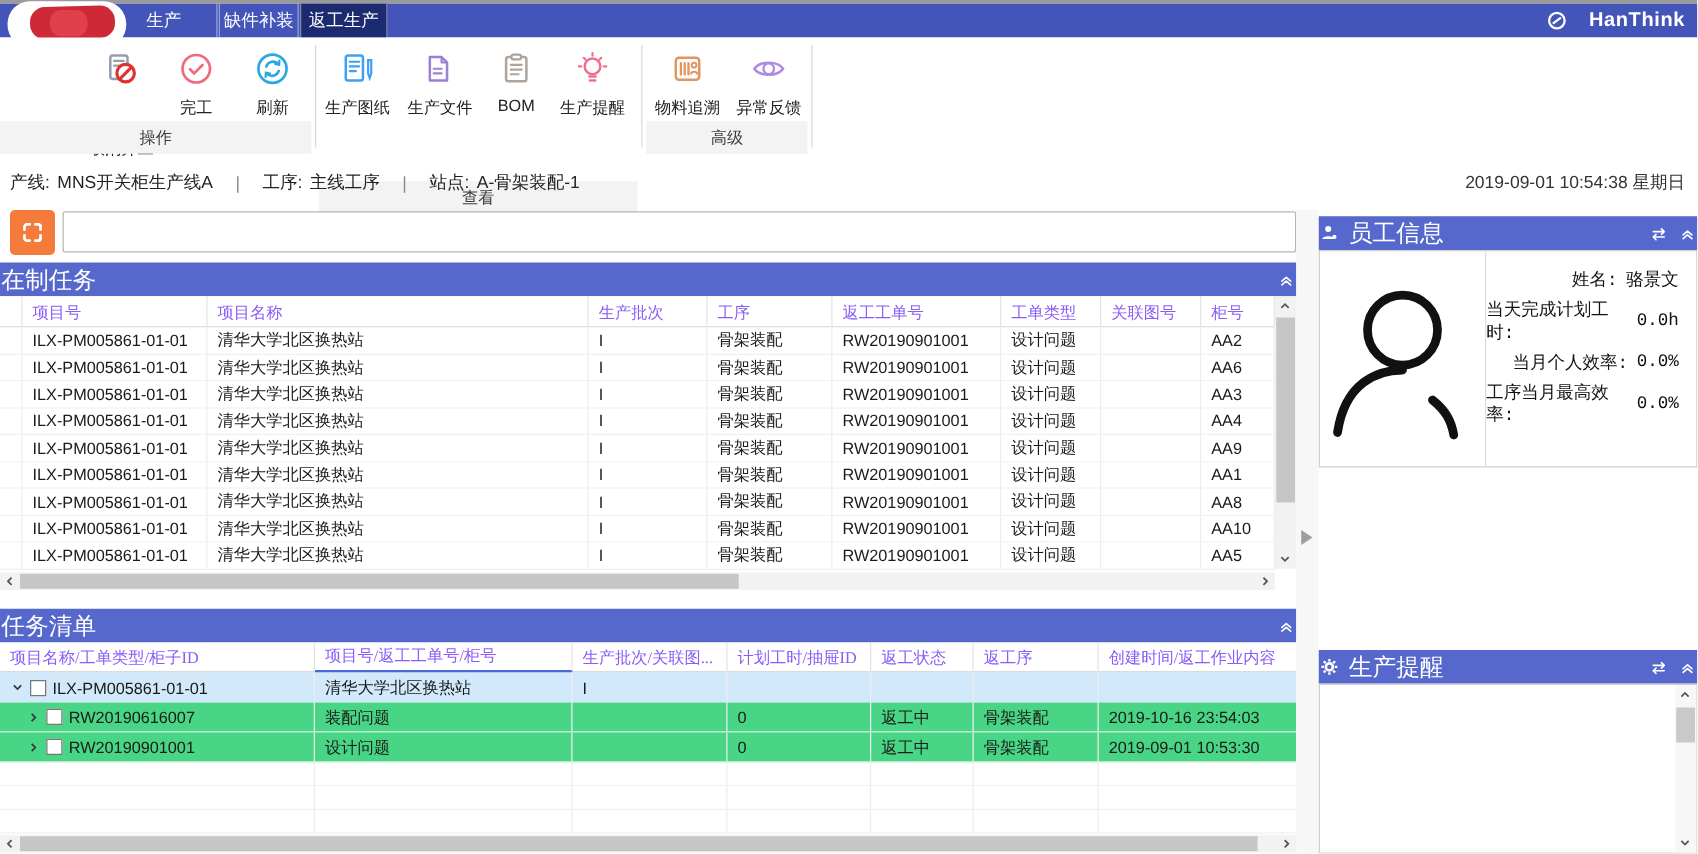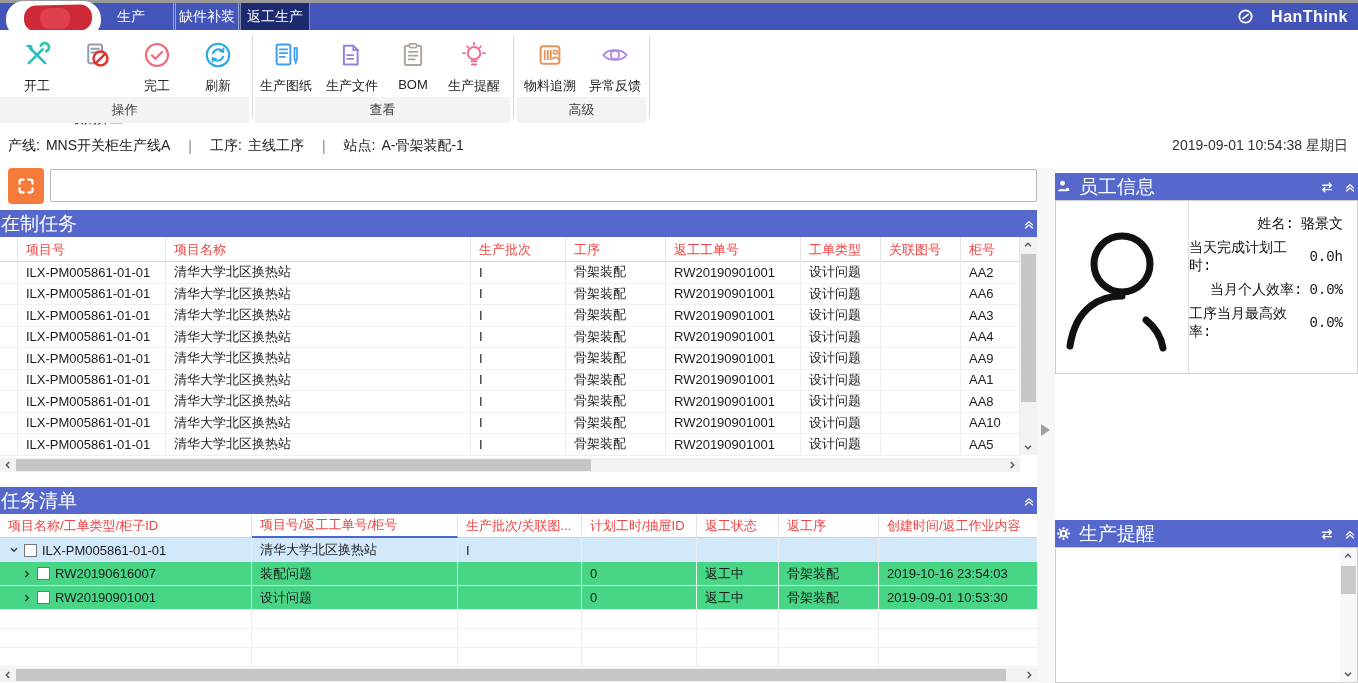--- a/index.html
+++ b/index.html
@@ -43,21 +43,21 @@
   .panel { position:absolute; background:#fff; }
   .phead { position:absolute; left:0; top:0; width:100%; height:27px; background:#5668cc; color:#fff;
            display:flex; align-items:center; padding:0 1px; font-size:19px; gap:8px; }
   .phead .sp { flex:1; }
   .picon { display:flex; align-items:center; }
   
   .grid-row { display:grid; }
   .wip-cols { grid-template-columns:18px 148px 305px 95px 100px 135px 80px 80px 59px; width:1020px; }
   .task-cols { grid-template-columns:252px 206px 124px 115px 82px 100px 161px; width:1037px; }
   .cell { padding:0 8px; overflow:hidden; white-space:nowrap; font-size:13px; border-right:1px solid #ededed; display:flex; align-items:center; gap:5px; }
-  .hrow .cell { font-size:13px; color:#ef4444; border-right:1px solid #e4e4e4; }
+  .hrow .cell { font-size:13px; color:#8b5cf6; border-right:1px solid #e4e4e4;font-family:Liberation Serif, serif; }
   .wip-head { position:absolute; left:0; top:27px; height:25px; border-bottom:1px solid #d5d5d5; background:#fff; }
   .wip-head .cell { height:25px; }
   .wip-body { position:absolute; left:0; top:52px; }
   .wip-row { height:21.5px; border-bottom:1px solid #f0f0f0; background:#fff; }
   .task-head { position:absolute; left:0; top:27px; height:24px; border-bottom:1px solid #d0d0d0; background:#fff; }
   .task-head .cell { height:24px; }
   .task-head .cell.sorted { border-bottom:2px solid #4a67d6; }
   .task-body { position:absolute; left:0; top:51px; }
   .trow-parent { height:24px; background:#d2e9fb; }
   .trow-green { height:24px; background:#49d586; border-bottom:1px solid #dff5e9; }
@@ -100,31 +100,20 @@
         <svg width="17" height="17" viewBox="0 0 20 20" fill="none" stroke="#fff" stroke-width="2.1">
           <circle cx="10" cy="10" r="7.3"></circle>
             <path d="M6.2 12.8 L13.8 7.2"></path>
         </svg>
       </span>
       <span class="logo-text">HanThink</span>
     </div>
   </div>
 
   <div class="ribbon">
-    <div class="rbtn" style="left:12px;width:50px;">
-      <span class="picon">
-        <svg width="30" height="30" viewBox="0 0 24 24" fill="none" stroke-linecap="round">
-          <path d="M5.5 18.5 L16.5 7.5" stroke="#2bc1b2" stroke-width="2.1"></path>
-          <path d="M15 4.6 a3.4 3.4 0 1 1 4.4 4.4" stroke="#2bc1b2" stroke-width="2.1"></path>
-          <path d="M6.5 6.5 L18.5 18.5" stroke="#27b9c9" stroke-width="2.1"></path>
-          <path d="M4.6 4.8 l2.6 .3 .3 2.6" stroke="#27b9c9" stroke-width="2.1"></path>
-        </svg>
-      </span>
-      <span class="lbl">开工</span>
-    </div>
     <div class="rbtn" style="left:64px;width:66px;gap:40px;">
       <span class="picon">
         <svg width="30" height="30" viewBox="0 0 24 24" fill="none" stroke-linecap="round">
           <rect x="5" y="3.5" width="11" height="15" rx="1.5" stroke="#949db0" stroke-width="1.6"></rect>
           <path d="M7.5 7h6 M7.5 10h6" stroke="#949db0" stroke-width="1.5"></path>
           <circle cx="14.8" cy="14.8" r="5.6" stroke="#e03131" stroke-width="2" fill="#fff"></circle>
           <path d="M11.3 18.3 L18.3 11.3" stroke="#e03131" stroke-width="2"></path>
         </svg>
       </span>
       <span class="lbl">取消开工</span>
@@ -213,21 +202,21 @@
           <path d="M2.8 12 C6.2 6.9 17.8 6.9 21.2 12 C17.8 17.1 6.2 17.1 2.8 12 Z" stroke="#b08ae0" stroke-width="1.6"></path>
           <circle cx="12" cy="12" r="3.4" stroke="#b08ae0" stroke-width="1.5"></circle>
         </svg>
       </span>
       <span class="lbl">异常反馈</span>
     </div>
 
     <div class="ribbon-sep" style="left:649px;"></div>
 
     <div class="gstrip" style="left:0;width:249px;">操作</div>
-    <div class="gstrip" style="left:255px;width:255px;">查看</div>
+    <div class="gstrip" style="left:255px;width:255px;margin-top:48px;">查看</div>
     <div class="gstrip" style="left:517px;width:129px;">高级</div>
   </div>
 
   <div class="infobar">
     <div class="left">
       <span>产线:</span>
       <span>MNS开关柜生产线A</span>
       <span class="sep">|</span>
       <span>工序:</span>
       <span>主线工序</span>

